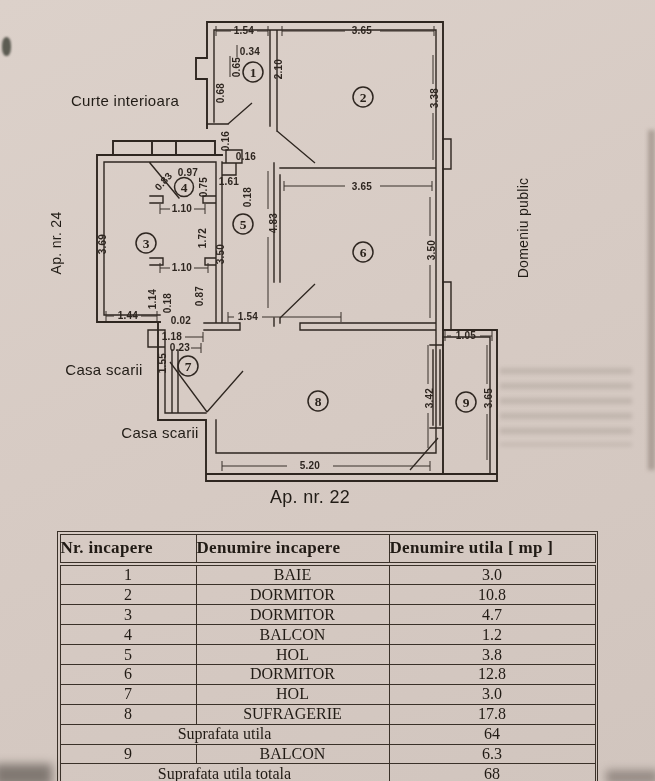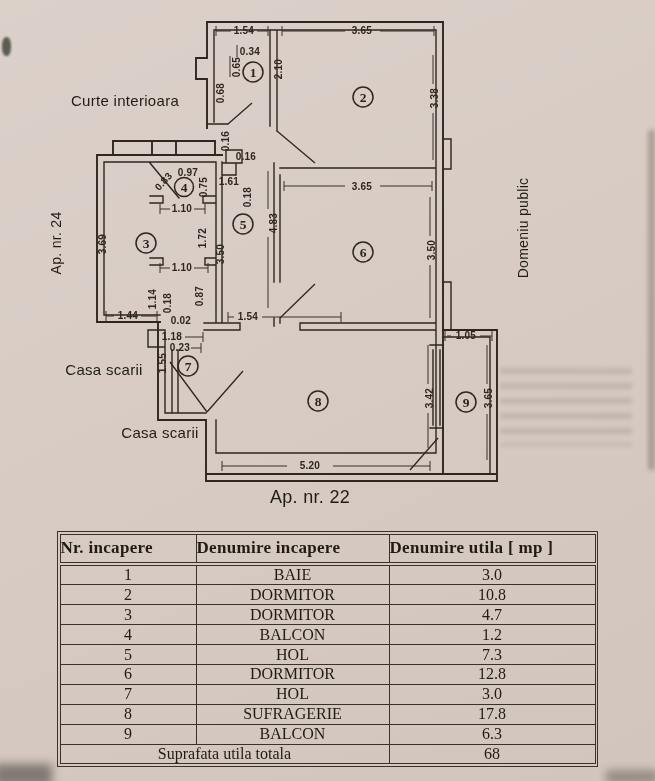--- a/index.html
+++ b/index.html
@@ -205,36 +205,40 @@
             <td>4.7</td>
           </tr>
         <tr>
             <td>4</td>
             <td>BALCON</td>
             <td>1.2</td>
           </tr>
         <tr>
             <td>5</td>
             <td>HOL</td>
-            <td>7.3</td>
+            <td>3.8</td>
           </tr>
         <tr>
             <td>6</td>
             <td>DORMITOR</td>
             <td>12.8</td>
           </tr>
         <tr>
             <td>7</td>
             <td>HOL</td>
             <td>3.0</td>
           </tr>
         <tr>
             <td>8</td>
             <td>SUFRAGERIE</td>
             <td>17.8</td>
+          </tr>
+        <tr>
+            <td colspan="2">Suprafata utila</td>
+            <td>64</td>
           </tr>
         <tr>
             <td>9</td>
             <td>BALCON</td>
             <td>6.3</td>
           </tr>
         <tr>
             <td colspan="2">Suprafata utila totala</td>
             <td>68</td>
           </tr>

